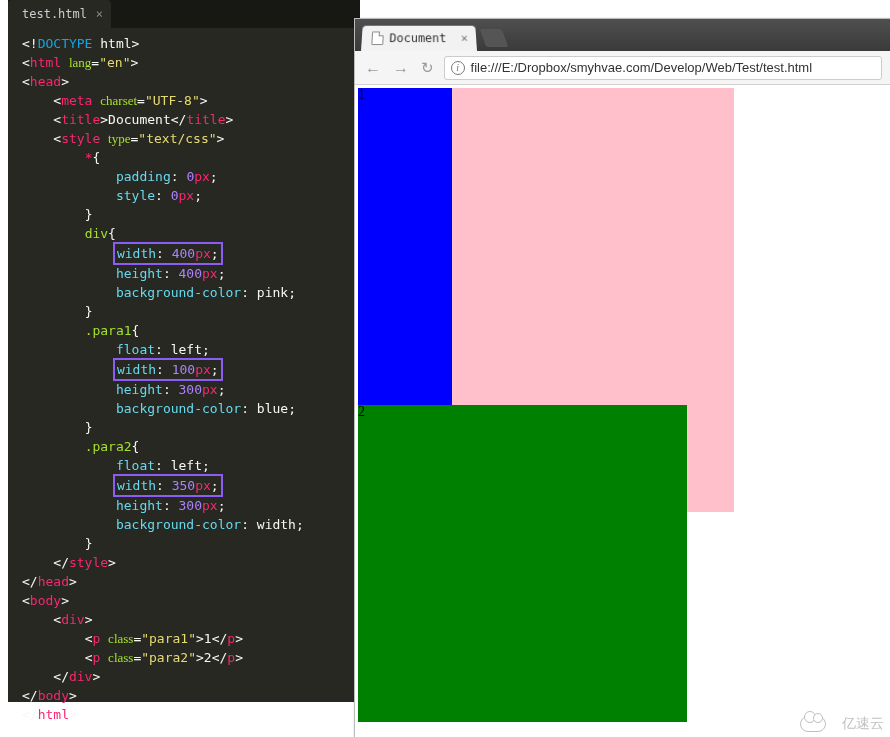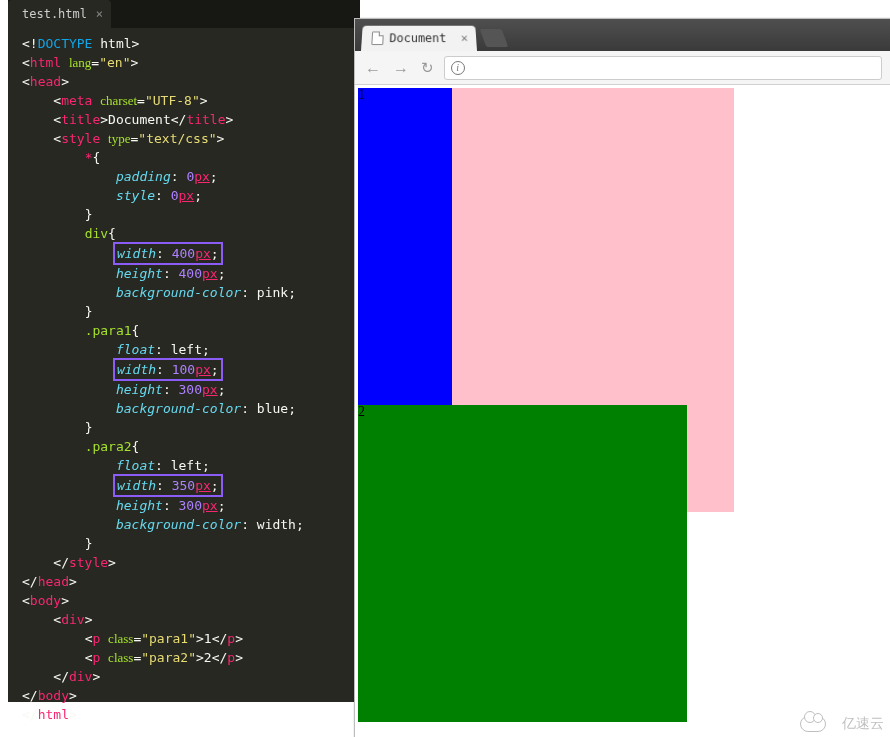--- a/index.html
+++ b/index.html
@@ -20,23 +20,23 @@
     border-top-left-radius: 4px; border-top-right-radius: 4px;
   }
   .tab .close { position: absolute; right: 8px; top: 0; color: #888; }
   .code { padding: 6px 8px 8px 14px; line-height: 19px; white-space: pre; }
   .p  { color: #0ea5e9; } 
   .t  { color: #f92672; } 
   .an { color: #a6e22e; font-family: Liberation Serif, serif; } 
   .av { color: #e6db74; } 
   .w  { color: #f8f8f2; } 
   .sel{ color: #a6e22e; } 
-  .prop{ color:#66d9ef; font-style: italic; } 
+  .prop{ color:#66d9ef; } 
   .num{ color:#ae81ff; } 
-  .unit{ color:#f92672;text-decoration:underline; } 
+  .unit{ color:#f92672; } 
   .redbox {
     border: 2px solid #8b5cf6; padding: 0 2px; margin: -1px -3px;
     display: inline-block;
   }
 
   
   .browser {
     position: absolute; left: 354px; top: 18px; width: 536px; height: 720px;
     background: #fff; border: 1px solid #bdbdbd; border-right: none; border-bottom: none;
     box-shadow: 0 0 0 1px rgba(0,0,0,0.05);
@@ -165,20 +165,21 @@
       <span class="x">×</span>
     </div>
     <div class="newtab"></div>
   </div>
   <div class="toolbar">
     <span class="navbtn">←</span>
     <span class="navbtn">→</span>
     <span class="navbtn reload">↻</span>
     <div class="addr">
       <span class="info">i</span>
+      <span>file:///E:/Dropbox/smyhvae.com/Develop/Web/Test/test.html</span>
     </div>
   </div>
   <div class="viewport">
     <div class="pinkbox"></div>
     <div class="bluebox">
       <span class="lbl">1</span>
     </div>
     <div class="greenbox">
       <span class="lbl">2</span>
     </div>

